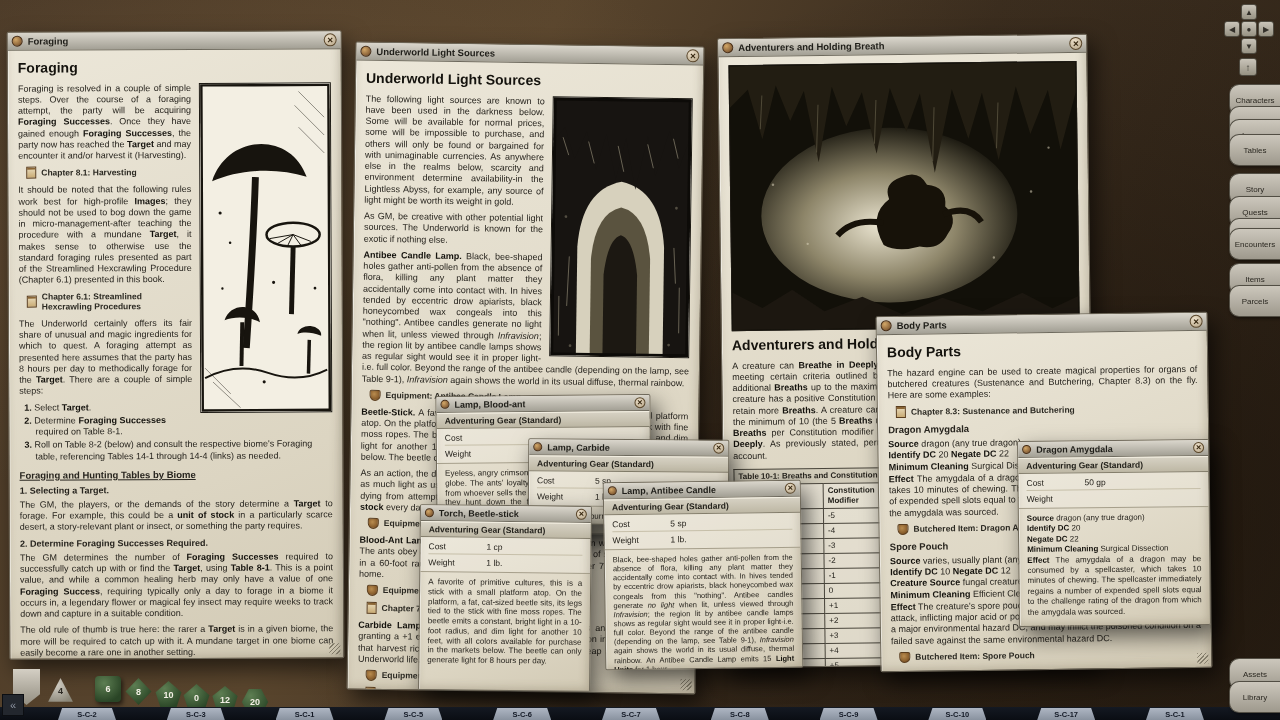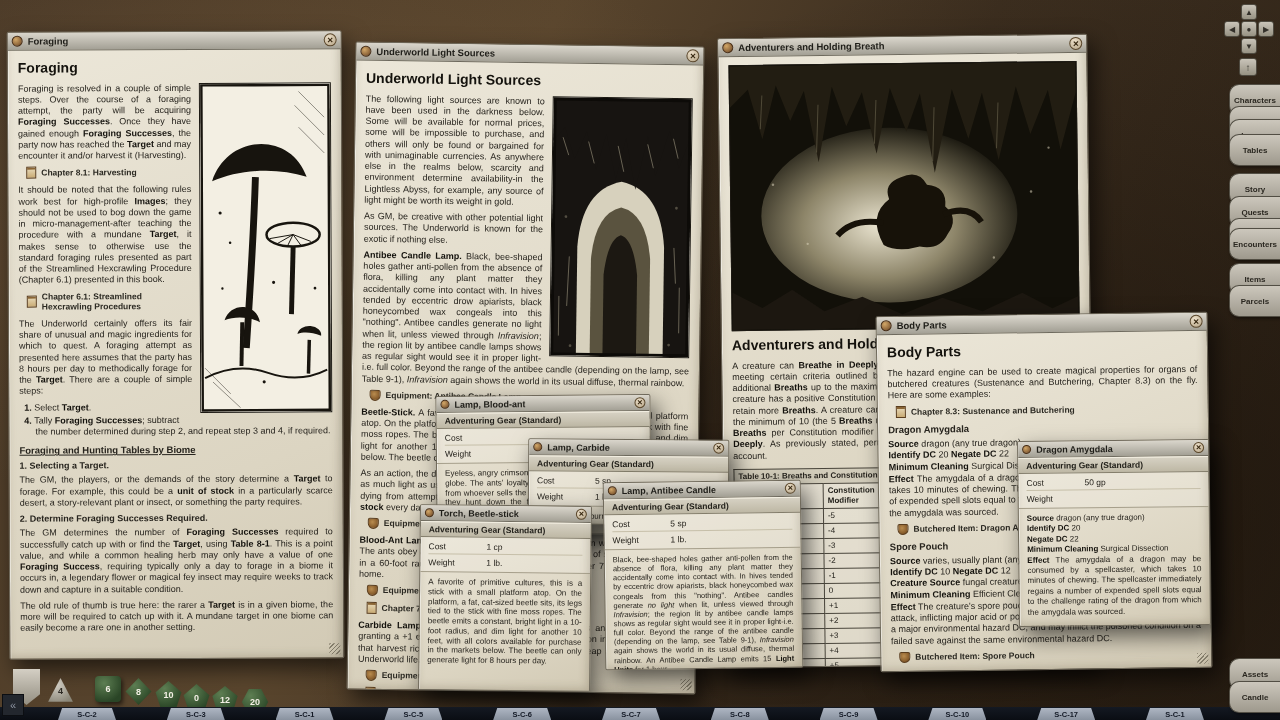--- a/index.html
+++ b/index.html
@@ -38,21 +38,21 @@
 
 .pband{background:linear-gradient(#d6d1c3,#beb8a5);border-bottom:1px solid #837d6b;border-top:1px solid #f3efe2;font-size:8.5px;font-weight:bold;padding:2px 8px;color:#24221c}
 .pfields{padding:1px 8px 2px;border-bottom:1px solid #a59e8a;background:rgba(255,255,255,.15)}
 .prow{display:flex;border-bottom:1px solid #c6bfa9;padding:2.5px 0;font-size:8.5px;color:#26231d}
 .prow:last-child{border-bottom:none}
 .plabel{font-weight:normal;width:58px;flex:0 0 auto}
 .pdesc{padding:5px 8px 4px;font-size:8px;line-height:1.22;text-align:justify;color:#27241e}
 .pline{padding:0 8px;font-size:8px;line-height:1.3;color:#27241e}
 .pline.first{padding-top:5px}
 
-.sidebtn{position:absolute;right:0;width:51px;height:32px;border-radius:10px 0 0 10px;background:linear-gradient(#ccc7bc,#9e998d);border:1px solid #524e44;border-right:none;font-size:8px;font-weight:bold;color:#2b2821;display:flex;align-items:center;justify-content:center;z-index:52;box-shadow:1px 2px 3px rgba(0,0,0,.4)}
+.sidebtn{position:absolute;right:0;width:51px;height:32px;border-radius:10px 0 0 10px;background:linear-gradient(#ccc7bc,#9e998d);border:1px solid #524e44;border-right:none;font-size:8px;font-weight:normal;color:#2b2821;display:flex;align-items:center;justify-content:center;z-index:52;box-shadow:1px 2px 3px rgba(0,0,0,.4)}
 
 .compass{position:absolute;right:6px;top:4px;display:grid;grid-template-areas:". u ." "l c r" ". d .";grid-auto-columns:16px;grid-auto-rows:16px;gap:1px;z-index:60}
 .cbtn{width:16px;height:16px;background:linear-gradient(#c9c4b9,#979283);border:1px solid #4e4a40;color:#33302a;font-size:8px;display:flex;align-items:center;justify-content:center;border-radius:3px}
 .collapsebtn{position:absolute;right:23px;top:58px;width:18px;height:18px;background:linear-gradient(#c9c4b9,#979283);border:1px solid #4e4a40;color:#33302a;font-size:10px;display:flex;align-items:center;justify-content:center;border-radius:3px;z-index:60}
 
 .die{position:absolute;display:flex;align-items:center;justify-content:center;color:#f3f0e5;font-weight:bold;font-size:9px;z-index:45;filter:drop-shadow(2px 3px 2px rgba(0,0,0,.55))}
 .die.green{background:radial-gradient(circle at 35% 28%,#5d7e52,#2a4526 75%)}
 .die.gray{background:radial-gradient(circle at 35% 28%,#d2cec4,#8b8779 75%);color:#2d2a24}
 .d4{clip-path:polygon(50% 4%,96% 92%,4% 92%)}
 .d6{border-radius:4px}
@@ -88,21 +88,21 @@
   <div class="sidebtn" style="top:106px">Notes</div>
   <div class="sidebtn" style="top:119px">Images</div>
   <div class="sidebtn" style="top:134px">Tables</div>
   <div class="sidebtn" style="top:173px">Story</div>
   <div class="sidebtn" style="top:196px">Quests</div>
   <div class="sidebtn" style="top:218px">NPCs</div>
   <div class="sidebtn" style="top:228px">Encounters</div>
   <div class="sidebtn" style="top:263px">Items</div>
   <div class="sidebtn" style="top:285px">Parcels</div>
   <div class="sidebtn" style="top:658px">Assets</div>
-  <div class="sidebtn" style="top:681px">Candle</div>
+  <div class="sidebtn" style="top:681px">Library</div>
 
   <div class="window" style="left:8px;top:31px;width:335px;height:628px;transform:rotate(-0.25deg);z-index:10">
     <div class="titlebar">
       <span class="wicon"></span>
       <span class="wtitle">Foraging</span>
       <span class="closebtn">×</span>
     </div>
     <div class="wbody">
       <h1 class="story">Foraging</h1>
       <div class="illus" style="width:132px;height:330px">
@@ -147,21 +147,22 @@
         <span class="linkicon"></span>
         <span>Chapter 8.1: Harvesting</span>
       </div>
       <p>It should be noted that the following rules work best for high-profile <b>Images</b>; they should not be used to bog down the game in micro-management-after teaching the procedure with a mundane <b>Target</b>, it makes sense to otherwise use the standard foraging rules presented as part of the Streamlined Hexcrawling Procedure (Chapter 6.1) presented in this book.</p>
       <div class="doclink">
         <span class="linkicon"></span>
         <span>Chapter 6.1: Streamlined Hexcrawling Procedures</span>
       </div>
       <p>The Underworld certainly offers its fair share of unusual and magic ingredients for which to quest. A foraging attempt as presented here assumes that the party has 8 hours per day to methodically forage for the <b>Target</b>. There are a couple of simple steps:</p>
       <div class="step"><b>1.</b> Select <b>Target</b>.</div>
-      <div class="step"><b>4.</b> Tally <b>Foraging Successes</b>; subtract the number determined during step 2, and repeat step 3 and 4, if required.</div>
+      <div class="step"><b>2.</b> Determine <b>Foraging Successes</b> required on Table 8-1.</div>
+      <div class="step"><b>3.</b> Roll on Table 8-2 (below) and consult the respective biome's Foraging table, referencing Tables 14-1 through 14-4 (links) as needed.</div>
       <div class="subhead">Foraging and Hunting Tables by Biome</div>
       <div class="boldline">1. Selecting a Target.</div>
       <p>The GM, the players, or the demands of the story determine a <b>Target</b> to forage. For example, this could be a <b>unit of stock</b> in a particularly scarce desert, a story-relevant plant or insect, or something the party requires.</p>
       <div class="boldline">2. Determine Foraging Successes Required.</div>
       <p>The GM determines the number of <b>Foraging Successes</b> required to successfully catch up with or find the <b>Target</b>, using <b>Table 8-1</b>. This is a point value, and while a common healing herb may only have a value of one <b>Foraging Success</b>, requiring typically only a day to forage in a biome it occurs in, a legendary flower or magical fey insect may require weeks to track down and capture in a suitable condition.</p>
       <p>The old rule of thumb is true here: the rarer a <b>Target</b> is in a given biome, the more  will be required to catch up with it. A mundane target in one biome can easily become a rare one in another setting.</p>
 
     </div>
     <span class="grip"></span>
   </div>

